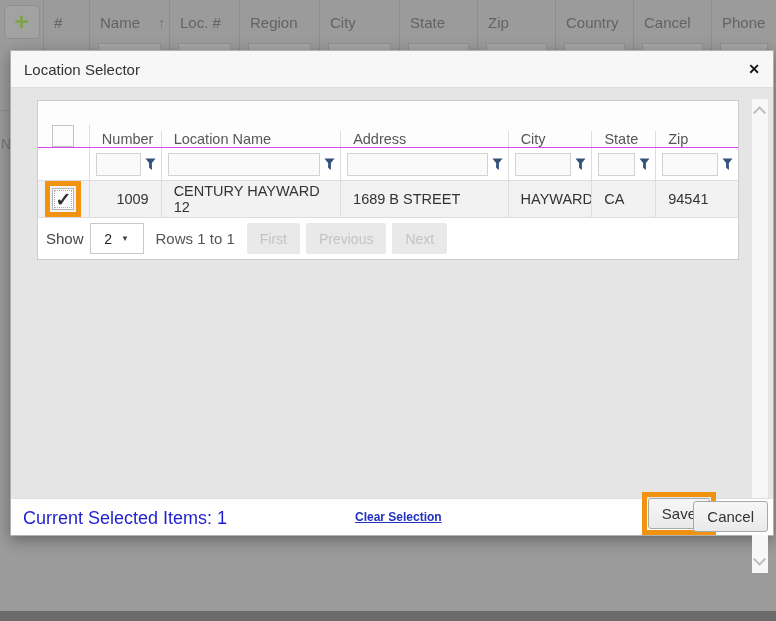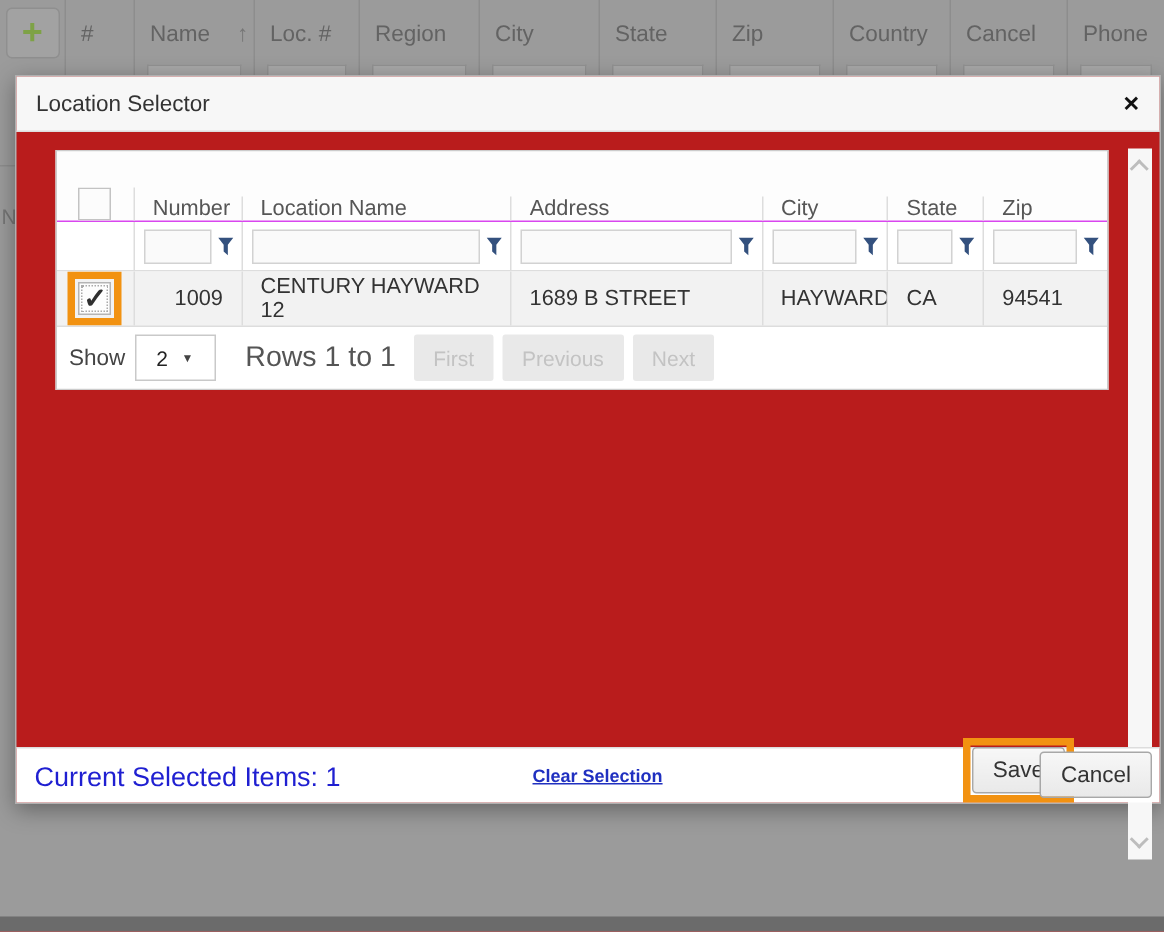--- a/index.html
+++ b/index.html
@@ -44,21 +44,21 @@
   .bg-left-strip .no-text { position:absolute; top:86px; left:1px; color:#757575; font-size:14px; white-space:nowrap; }
 
   .bg-bottom-strip {
     position:absolute; left:0; top:611px; width:776px; height:10px;
     background:#6b6b6b; z-index:1;
   }
 
   
   .modal {
     position:absolute; left:10px; top:50px; width:764px; height:486px;
-    background:#b91c1c; border:1px solid #b0b0b0;
+    background:#e5e5e5; border:1px solid #b0b0b0;
     box-shadow:0 4px 14px rgba(0,0,0,.35); z-index:5;
   }
   .modal-titlebar {
     height:37px; background:#f7f7f7; border-bottom:1px solid #dedede;
     display:flex; align-items:center; padding:0 13px;
   }
   .modal-title { font-size:15px; color:#333; }
   .modal-close { margin-left:auto; font-size:14px; font-weight:700; color:#111; cursor:pointer; }
 
   
@@ -103,21 +103,21 @@
   }
 
   .row-pager { height:41px; background:#fff; display:flex; align-items:center; padding-left:8px; }
   .pager-label { font-size:15px; color:#444; }
   .page-size {
     width:54px; height:31px; margin-left:6px; border:1px solid #c9c9c9; background:#fff;
     display:flex; align-items:center; justify-content:center; gap:9px; cursor:pointer;
   }
   .page-size .val { font-size:14px; color:#222; }
   .page-size .caret { font-size:8px; color:#444; }
-  .rows-info { font-size:19px; color:#555; margin-left:20px; }
+  .rows-info { font-size:15px; color:#555; margin-left:12px; }
   .pg-btn {
     height:31px; padding:0 13px; margin-left:6px; border:none; border-radius:2px;
     background:#e9e9e9; color:#c3c3c3; font-size:14px;
     font-family:"Liberation Sans", sans-serif;
   }
   .pg-btn.first { margin-left:12px; }
 
   
   .vscroll {
     position:absolute; top:48px; right:5px; width:16px; height:474px;

